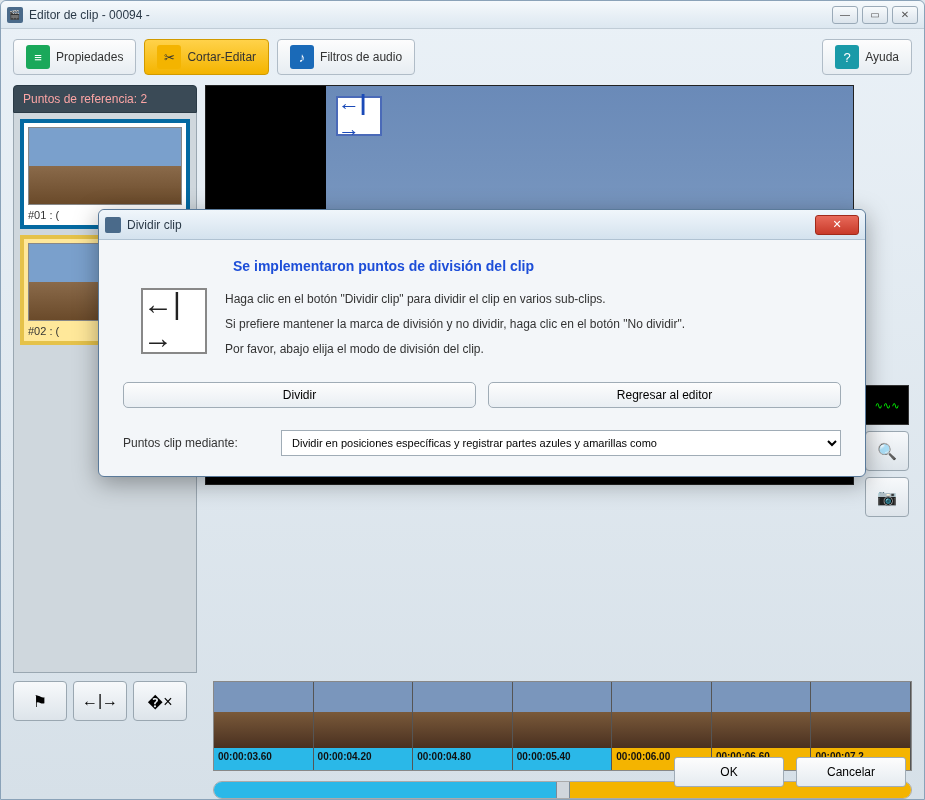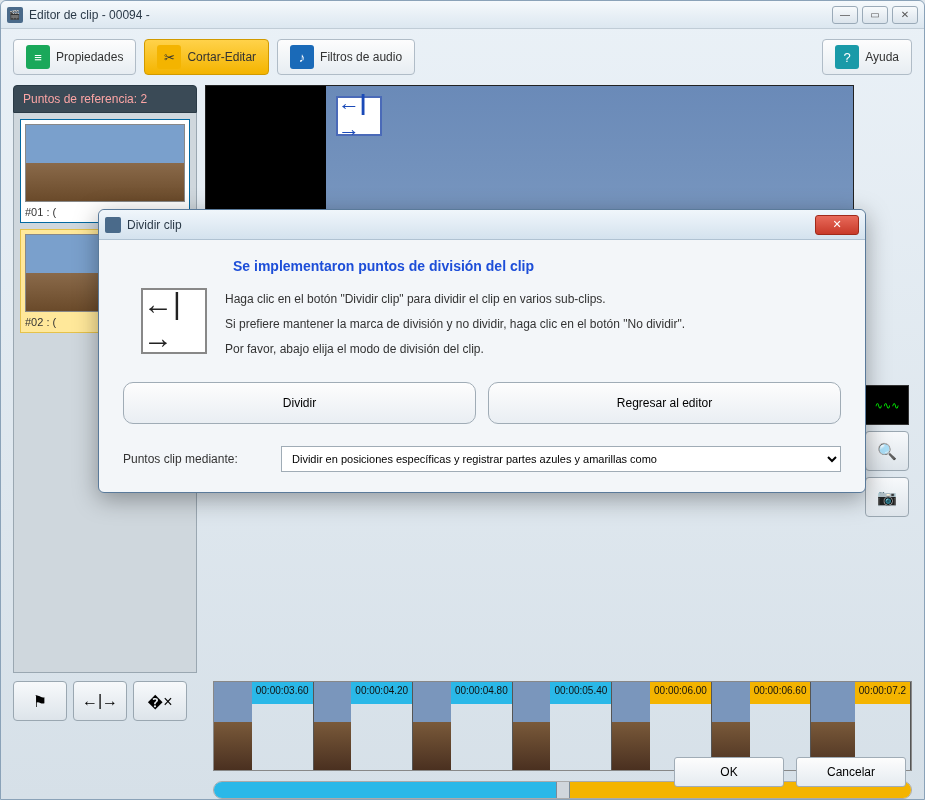--- a/index.html
+++ b/index.html
@@ -23,41 +23,41 @@
 .ticon.blue { background: #1a6ab8; }
 .ticon.teal { background: #1a9aa8; }
 .tool-btn span.lbl { color: #333; }
 .toolbar .spacer { flex: 1; }
 
 
 .content { display: flex; gap: 8px; padding: 0 12px; }
 .sidebar { width: 184px; }
 .refbar { background: #3a4a56; color: #fca5a5; padding: 6px 9px; border-radius: 4px 4px 0 0; border: 1px solid #2a3a46; }
 .ref-list { background: #cfd7dd; border: 1px solid #9aa7b1; border-top: none; padding: 6px; display: flex; flex-direction: column; gap: 6px; height: 560px; }
-.ref-item { background: #fff; border: 1px solid #0369a1; padding: 4px; }
+.ref-item { background: #fff; border: 4px solid #0369a1; padding: 4px; }
 .ref-item.selected { background: #ffe89a; border-color: #e5c24a; }
 .ref-thumb { width: 100%; height: 78px; background: linear-gradient(#7aa0cc 0%, #7aa0cc 50%, #8a6a4a 50%, #6a4a2a 100%); border: 1px solid #888; }
 .ref-caption { padding-top: 4px; color: #333; font-size: 11px; }
 
 .preview-area { flex: 1; background: #000; height: 400px; position: relative; border: 1px solid #222; }
 .preview-sky { position: absolute; top: 0; left: 120px; right: 0; height: 310px; background: linear-gradient(#6a8ab8, #8aa6c8); }
 .preview-split-icon { position: absolute; top: 10px; left: 130px; width: 46px; height: 40px; background: #fff; border: 2px solid #4a6ab8; display: flex; align-items: center; justify-content: center; color: #1a4ab8; font-size: 22px; font-weight: bold; }
 
 .right-tools { width: 50px; display: flex; flex-direction: column; gap: 6px; align-items: center; padding-top: 300px; }
 .rtool { width: 44px; height: 40px; border: 1px solid #9aa7b1; border-radius: 4px; background: linear-gradient(#f7f9fb, #dde4ea); display: flex; align-items: center; justify-content: center; font-size: 16px; cursor: pointer; }
 .wave { width: 44px; height: 40px; background: #000; border: 1px solid #333; display: flex; align-items: center; justify-content: center; color: #0f0; font-size: 10px; }
 
 
 .under-sidebar { display: flex; gap: 6px; padding: 8px 12px 0 12px; }
 .small-btn { width: 54px; height: 40px; border: 1px solid #9aa7b1; border-radius: 4px; background: linear-gradient(#f7f9fb, #dde4ea); display: flex; align-items: center; justify-content: center; font-size: 16px; cursor: pointer; }
 
 
 .timeline-area { padding: 8px 12px; }
 .timeline { display: flex; height: 90px; border: 1px solid #888; overflow: hidden; }
-.frame { flex: 1; border-right: 1px solid #555; display: flex; flex-direction: row; min-width: 0; }
+.frame { flex: 1; border-right: 1px solid #555; display: flex; flex-direction: column; min-width: 0; font-weight: bold; }
 .frame-img { flex: 1; background: linear-gradient(#7a96bc 0%, #7a96bc 45%, #7a5a3a 45%, #4a3020 100%); }
 .frame-time { height: 22px; font-size: 10px; padding: 3px 4px; color: #111; white-space: nowrap; overflow: hidden; }
 .frame.blue .frame-time { background: #2ab8e8; }
 .frame.yellow .frame-time { background: #f4b400; }
 
 .scrub { margin-top: 10px; height: 18px; display: flex; border: 1px solid #aaa; border-radius: 9px; overflow: hidden; position: relative; }
 .scrub-blue { background: #2ab8e8; width: 50%; }
 .scrub-yellow { background: #f4b400; flex: 1; }
 .scrub-handle { position: absolute; left: 50%; top: -3px; width: 14px; height: 24px; background: #d0d6dc; border: 1px solid #7a8a98; border-radius: 3px; transform: translateX(-50%); }
 
@@ -71,21 +71,21 @@
 .modal-titlebar .app-icon { width: 16px; height: 16px; margin-right: 6px; background: #4a6a8a; border-radius: 2px; }
 .modal-titlebar .mtitle { color: #2b3a48; }
 .modal-close { margin-left: auto; width: 44px; height: 20px; background: linear-gradient(#e86a5a, #c83a2a); border: 1px solid #a02a1a; border-radius: 3px; color: #fff; display: flex; align-items: center; justify-content: center; font-size: 11px; cursor: pointer; }
 .modal-body { padding: 18px 24px 20px 24px; }
 .modal-heading { font-weight: bold; font-size: 14px; color: #1d4ed8; margin-bottom: 14px; margin-left: 110px; }
 .modal-row { display: flex; gap: 18px; }
 .modal-icon-box { width: 66px; height: 66px; border: 2px solid #888; background: #fff; display: flex; align-items: center; justify-content: center; font-size: 30px; color: #222; flex-shrink: 0; margin-left: 18px; }
 .modal-text { flex: 1; color: #333; line-height: 1.9; font-size: 12px; }
 .modal-text p { margin-bottom: 2px; }
 .modal-buttons { display: flex; gap: 12px; margin-top: 20px; }
-.modal-buttons .mbtn { flex: 1; height: 42px; border: 1px solid #a0acb6; border-radius: 10px; background: linear-gradient(#fdfdfd, #e9eef3); cursor: pointer; }
+.modal-buttons .mbtn { flex: 1; height: 26px; border: 1px solid #a0acb6; border-radius: 5px; background: linear-gradient(#fdfdfd, #e9eef3); cursor: pointer; }
 .modal-select-row { display: flex; align-items: center; gap: 18px; margin-top: 22px; }
 .modal-select-row label { color: #333; min-width: 140px; }
 .modal-select { flex: 1; height: 26px; border: 1px solid #a0acb6; background: #fff; padding: 0 6px; font-size: 11px; }
 </style>
 </head>
 <body>
 
 <div class="main-window">
 
   <div class="titlebar">

